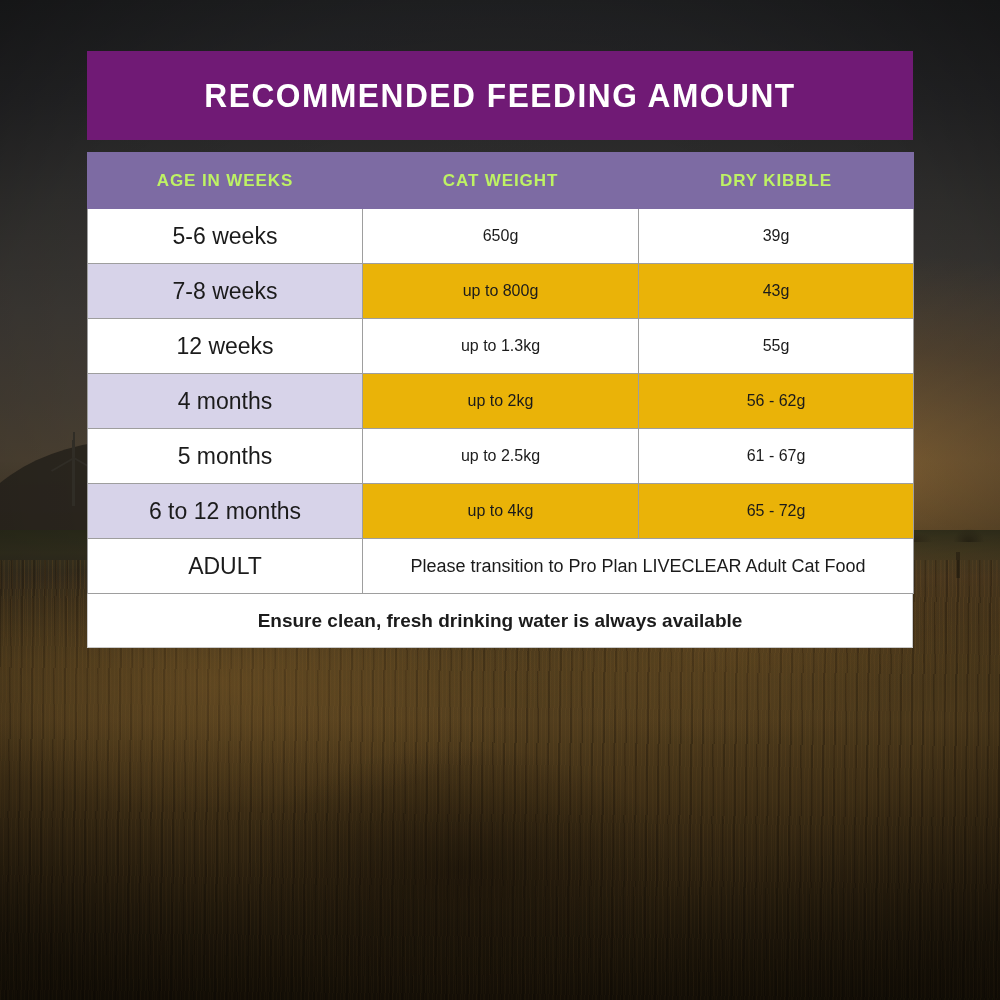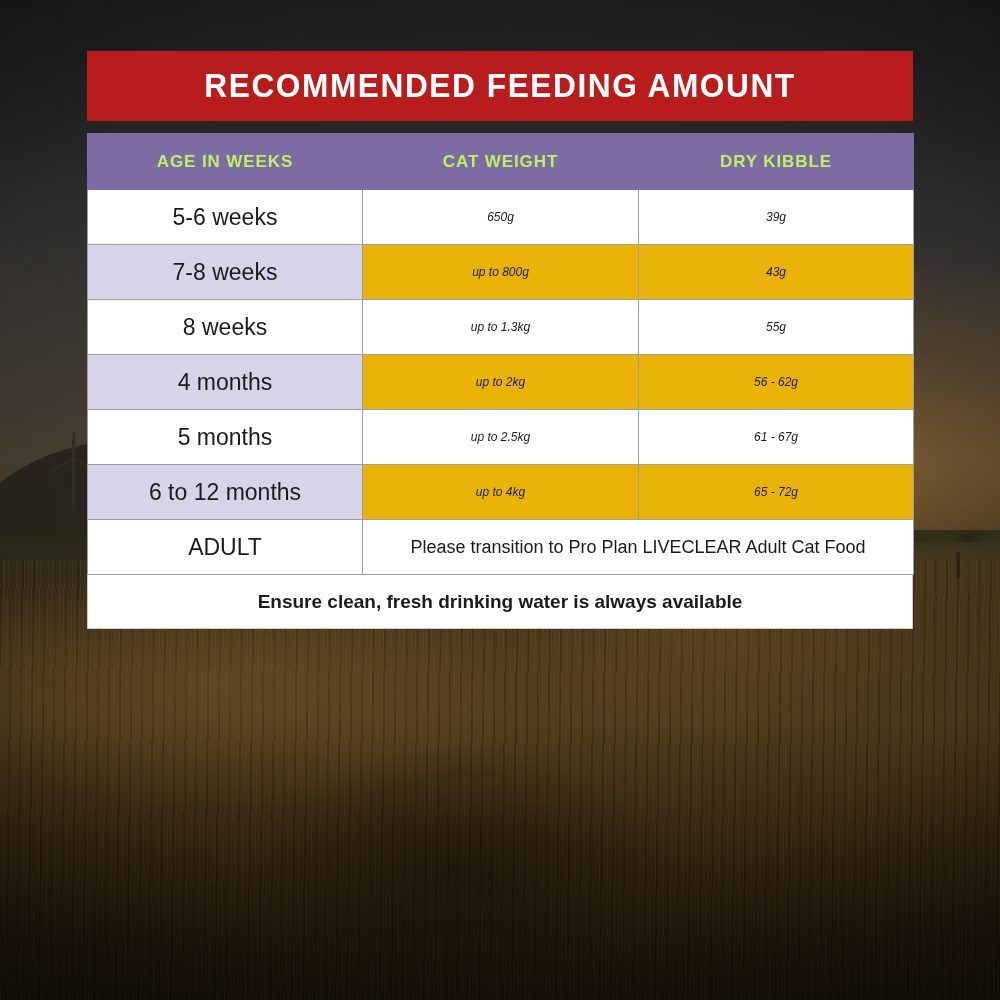--- a/index.html
+++ b/index.html
@@ -160,22 +160,22 @@
 
   
   .card {
     position: absolute;
     left: 87px;
     top: 51px;
     width: 826px;
   }
 
   .title-bar {
-    height: 70px;
-    background: #b91c1c;
+    height: 89px;
+    background: #701a75;
     display: flex;
     align-items: center;
     justify-content: center;
   }
   .title-bar h1 {
     color: #ffffff;
     font-size: 33px;
     font-weight: bold;
     letter-spacing: 1.6px;
     font-family: "Liberation Sans Narrow", "Liberation Sans", sans-serif;
@@ -217,23 +217,22 @@
 
   table.feed tbody tr td { background: #ffffff; color: #1b1b1b; }
   table.feed tbody tr.alt td.age  { background: #d7d3e9; }
   table.feed tbody tr.alt td.val  { background: #eab308; }
 
   td.age {
     font-size: 23px;
     font-weight: normal;
   }
   td.val {
-    font-size: 12px;
+    font-size: 16px;
     font-weight: normal;
-    font-style: italic;
   }
   td.adult-note {
     font-size: 18px;
     font-weight: normal;
     margin-top: 12px;
   }
 
   .footer-note {
     width: 826px;
     height: 54px;
@@ -292,21 +291,21 @@
         <td class="age">5-6 weeks</td>
         <td class="val">650g</td>
         <td class="val">39g</td>
       </tr>
       <tr class="alt">
         <td class="age">7-8 weeks</td>
         <td class="val">up to 800g</td>
         <td class="val">43g</td>
       </tr>
       <tr>
-        <td class="age">8 weeks</td>
+        <td class="age">12 weeks</td>
         <td class="val">up to 1.3kg</td>
         <td class="val">55g</td>
       </tr>
       <tr class="alt">
         <td class="age">4 months</td>
         <td class="val">up to 2kg</td>
         <td class="val">56 - 62g</td>
       </tr>
       <tr>
         <td class="age">5 months</td>

